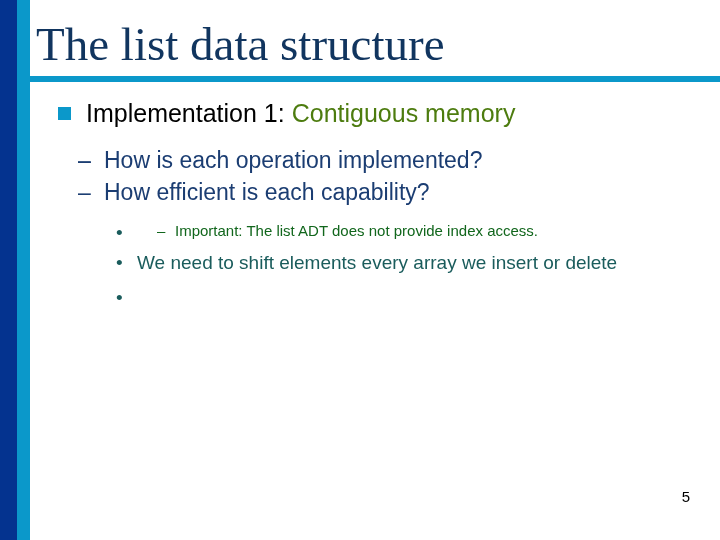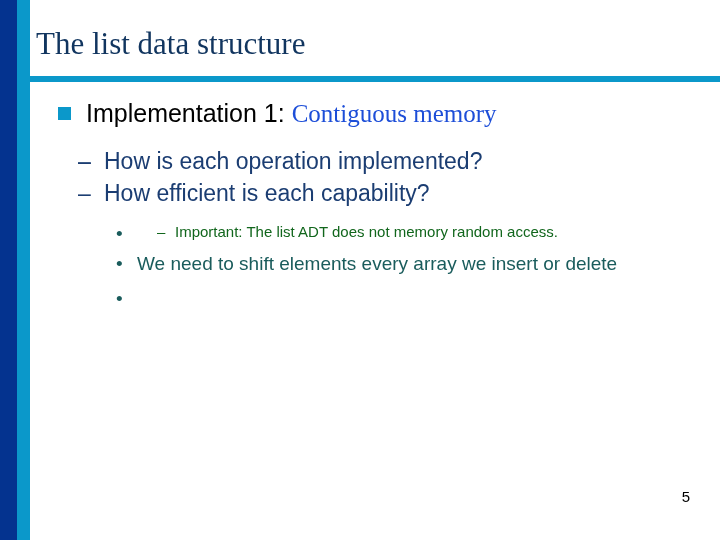--- a/index.html
+++ b/index.html
@@ -36,21 +36,21 @@
     height: 540px;
     background: #0b98ca;
   }
 
   
   .title {
     position: absolute;
     left: 36px;
     top: 23px;
     font-family: "Liberation Serif", serif;
-    font-size: 31px;
+    font-size: 47px;
     line-height: 42px;
     color: #11355f;
     white-space: nowrap;
   }
   .title-rule {
     position: absolute;
     left: 30px;
     top: 76px;
     width: 690px;
     height: 6px;
@@ -76,21 +76,21 @@
     white-space: nowrap;
   }
   .lvl1 .sq-bullet {
     position: absolute;
     left: 0;
     top: 11px;
     width: 13px;
     height: 13px;
     background: #0b98ca;
   }
-  .accent-red { color: #1d4ed8; font-family: Liberation Serif, serif; }
+  .accent-red { color: #4d7c0f; }
 
   
   .lvl2 {
     position: relative;
     margin: 0 0 0 78px;
     padding-left: 26px;
     font-size: 23px;
     line-height: 32px;
     color: #1b3d72;
     white-space: nowrap;
@@ -183,21 +183,21 @@
 
     <div class="lvl2">
       <span class="dash-bullet">–</span><span>How efficient is each capability?</span>
     </div>
 
     <div class="lvl3 lvl3-first">
       <span class="dot-bullet">•</span>
     </div>
 
     <div class="lvl4">
-      <span class="dash-bullet-sm">–</span><span>Important: The list ADT does </span><span class="bold">not</span><span> memory random access.</span>
+      <span class="dash-bullet-sm">–</span><span>Important: The list ADT does </span><span class="bold">not</span><span> provide index access.</span>
     </div>
 
     <div class="lvl3 lvl3-gap">
       <span class="dot-bullet">•</span><span>We need to shift elements every array we insert or delete</span>
     </div>
 
     <div class="lvl3 lvl3-gap">
       <span class="dot-bullet">•</span>
     </div>
 

